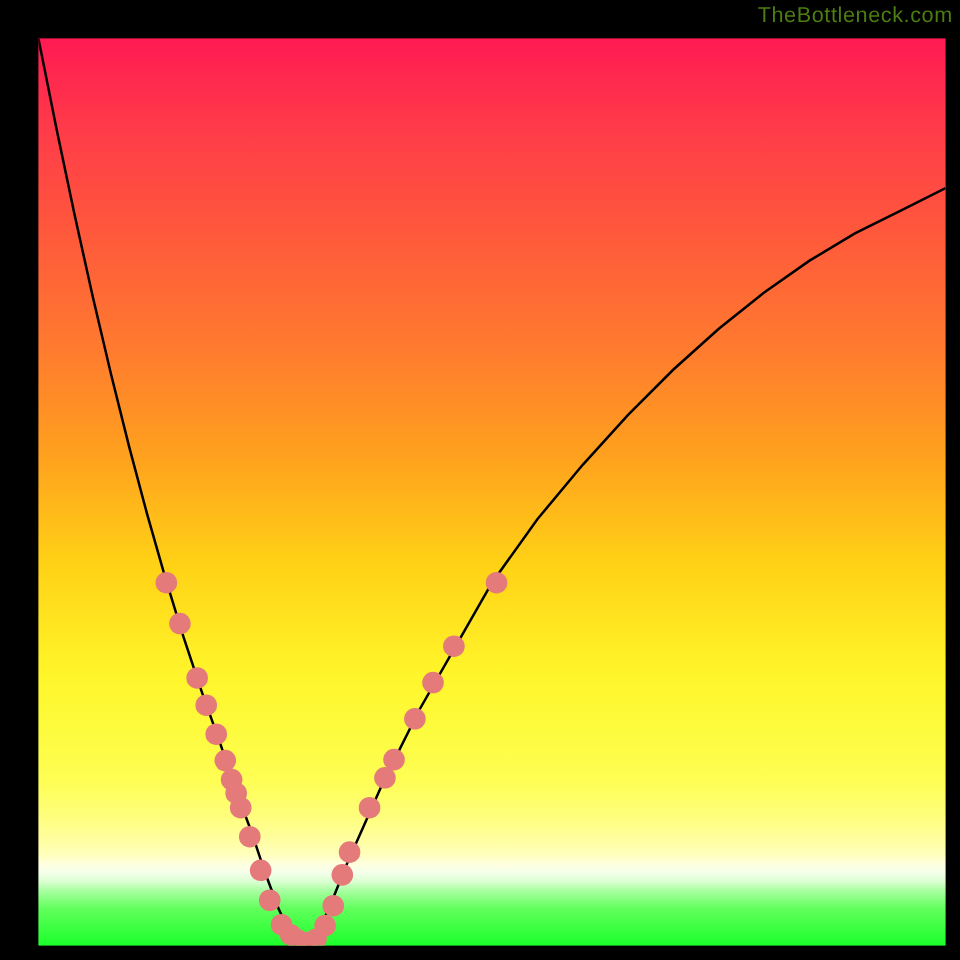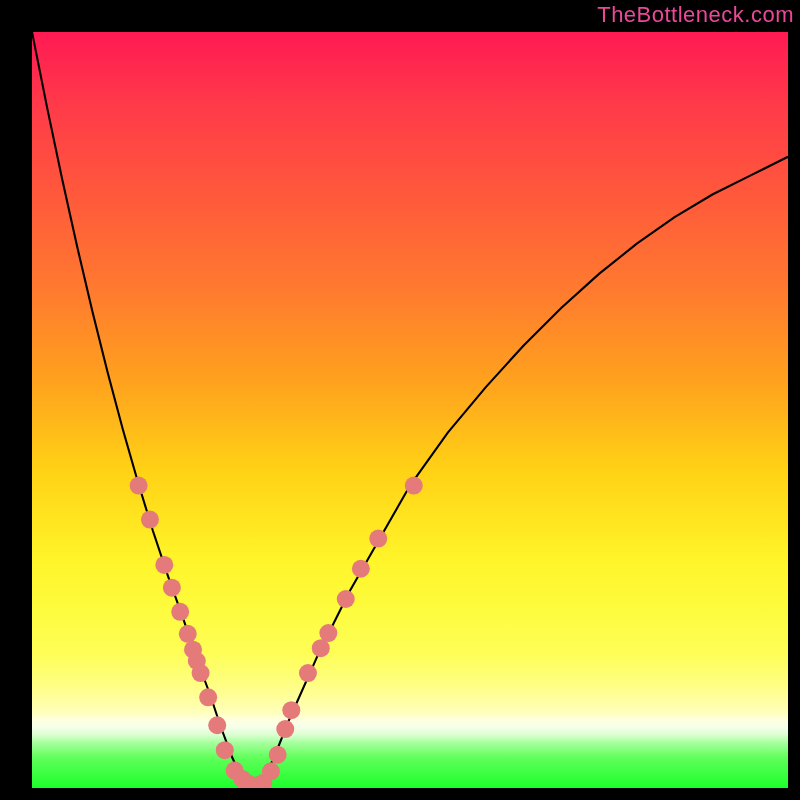--- a/index.html
+++ b/index.html
@@ -38,22 +38,22 @@
       #a7ff9f 94%,
       #5fff5a 96%,
       #1cff2b 100%
     );
   }
 
   .watermark {
     position: absolute;
     top: 2px;
     right: 6px;
-    color: #ec4899;
-    font-size: 22px;
+    color: #4d7c0f;
+    font-size: 18px;
     letter-spacing: 0.5px;
     user-select: none;
   }
 
   .chart-svg {
     position: absolute;
     left: 0;
     top: 0;
     width: 756px;
     height: 756px;

